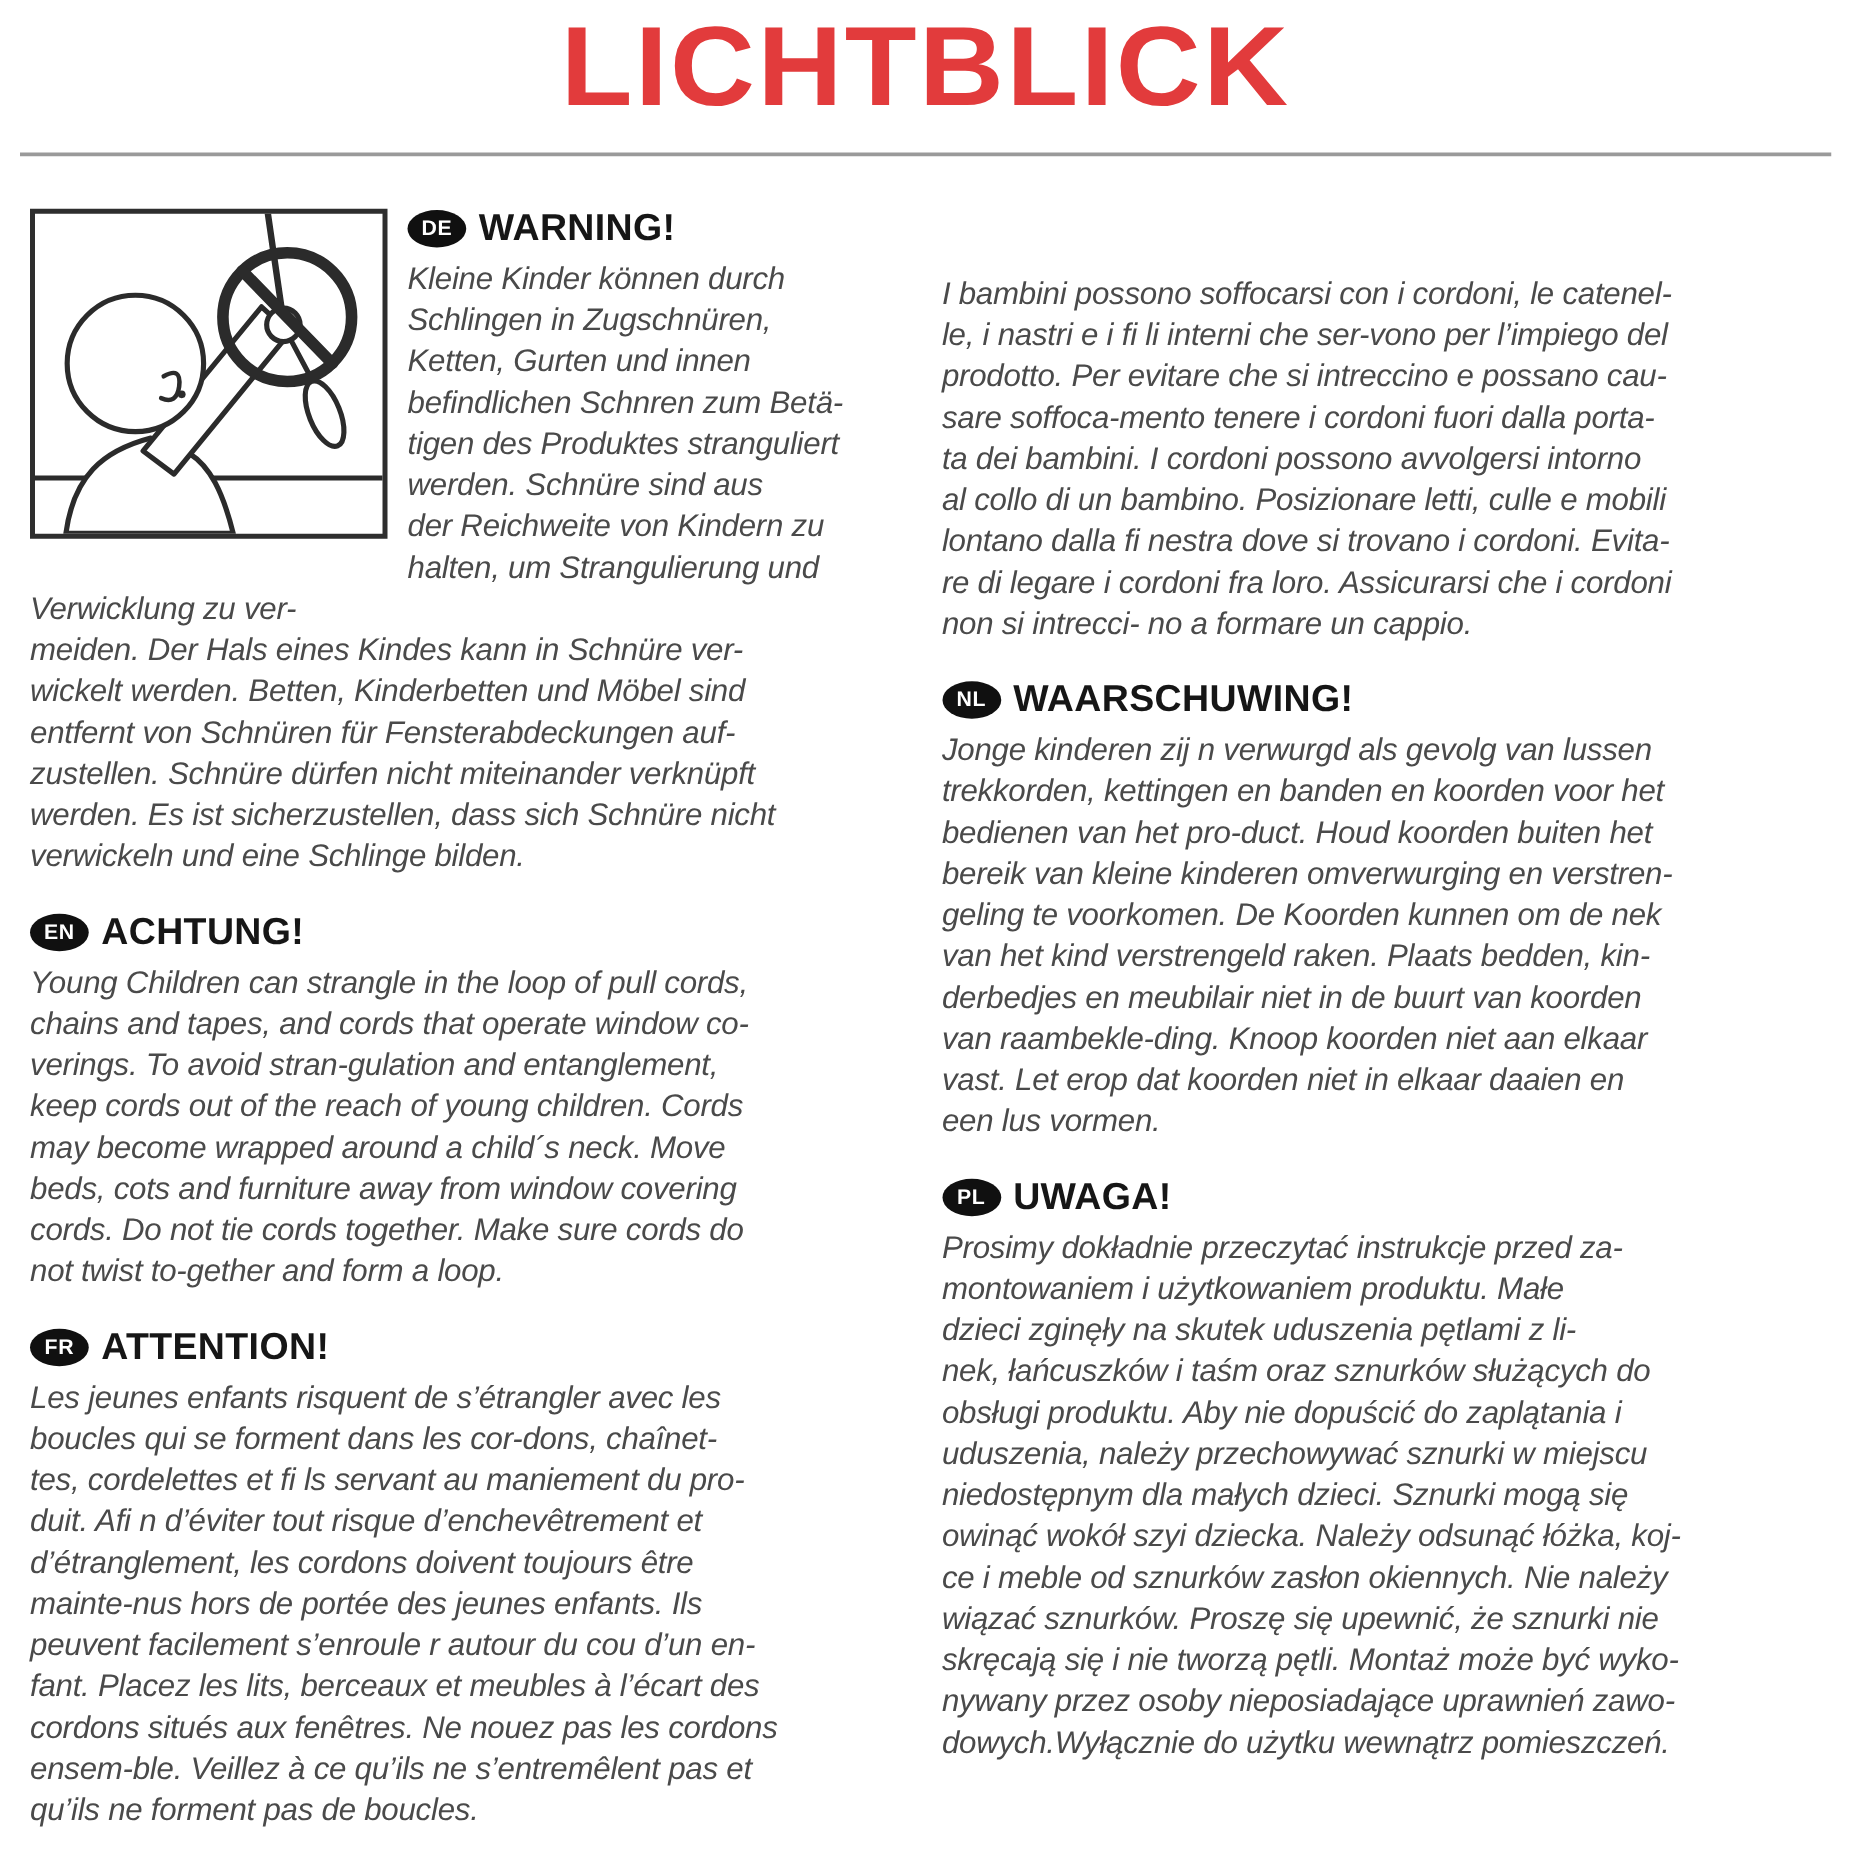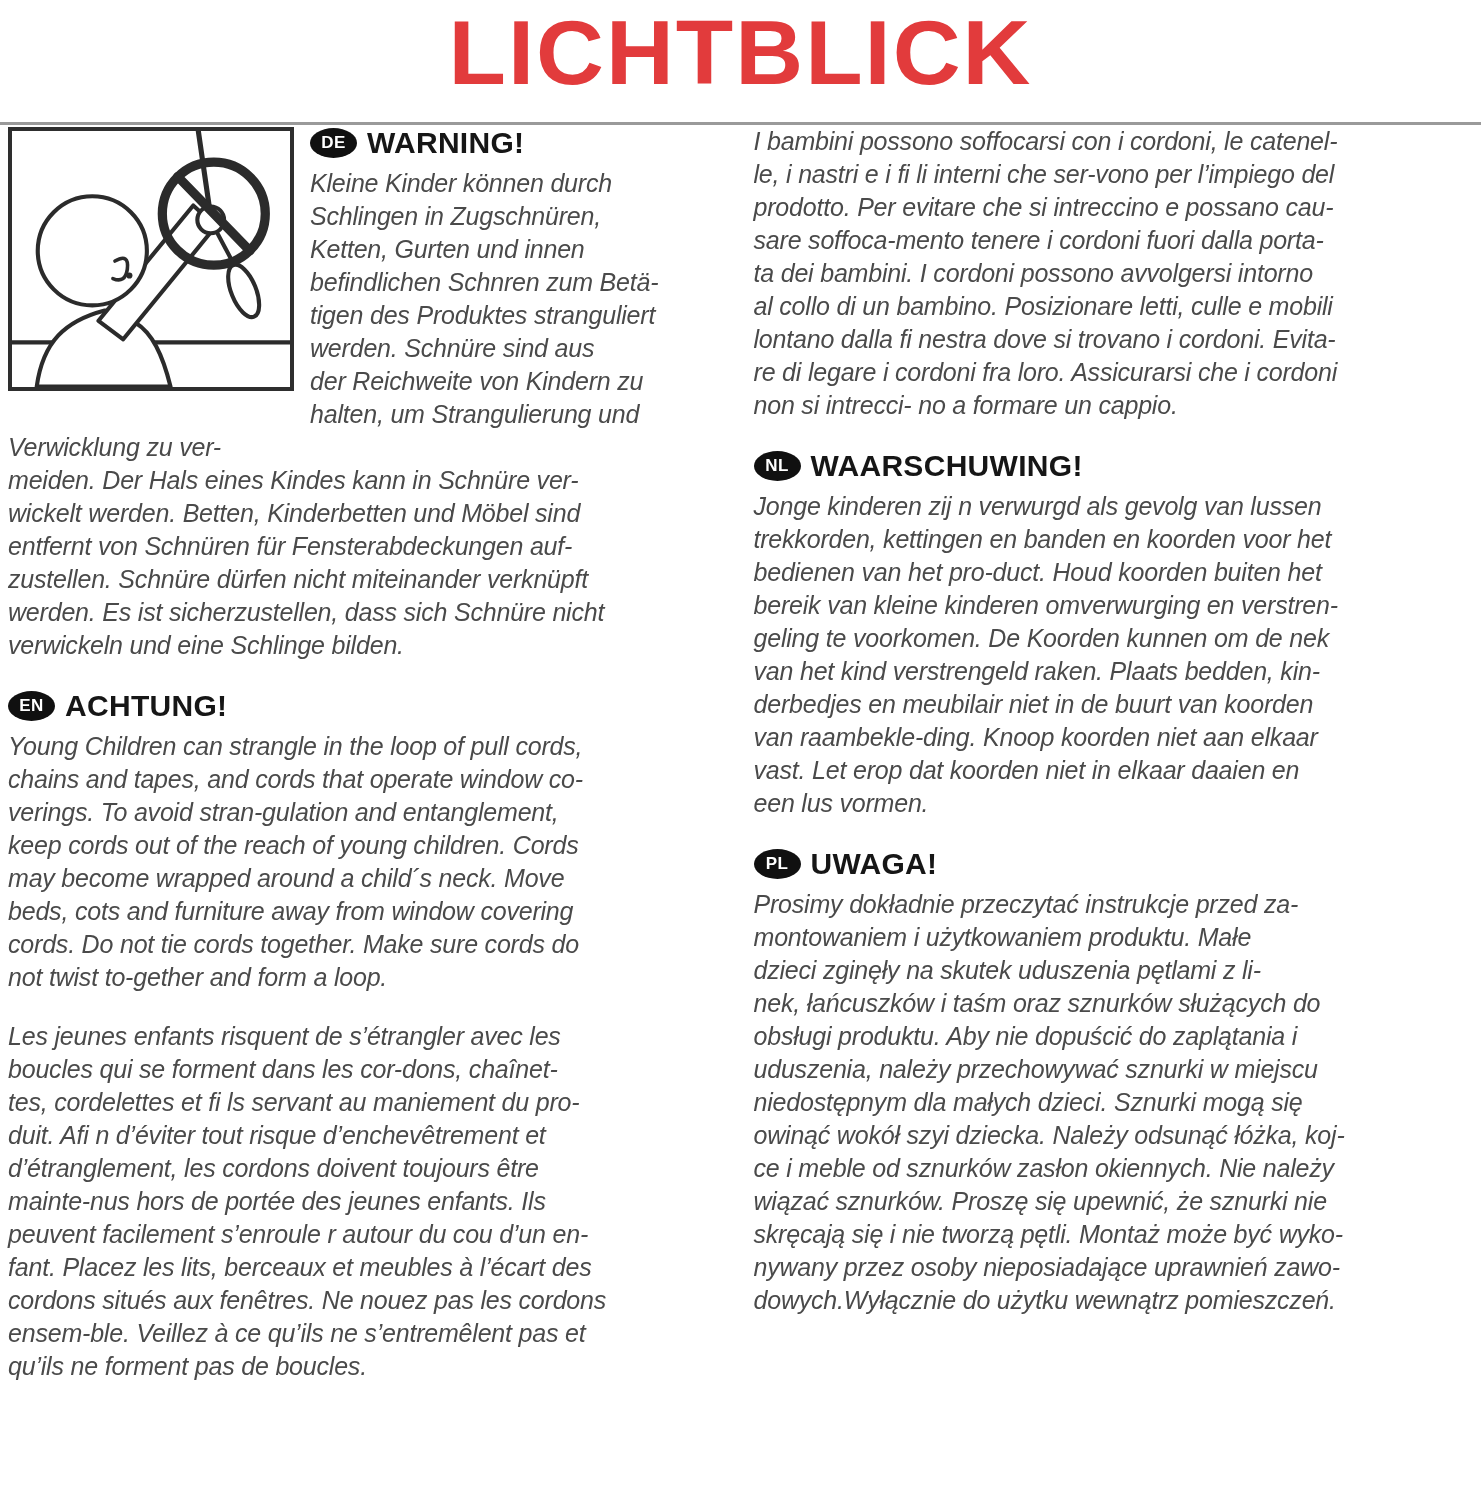--- a/index.html
+++ b/index.html
@@ -10,35 +10,35 @@
     --footer-ink:#565656;
   }
   *{margin:0;padding:0;box-sizing:border-box;}
   html,body{background:#ffffff;}
   body{
     width:1481px;height:1500px;
     font-family:"Liberation Sans", sans-serif;
     color:var(--body-ink);
     overflow:hidden;
   }
-  .page{width:1481px;height:1156px;padding:0 8px;display:flex;flex-direction:column;}
+  .page{width:1481px;height:1156px;padding:0 24px;display:flex;flex-direction:column;}
   
   .logo{
     text-align:center;
     font-size:94px;
     font-weight:700;
     letter-spacing:2px;
     line-height:1;
     margin-top:6px;
     color:var(--logo-color);
     transform:scaleY(0.96);
   }
   .rule{border:none;border-top:3px solid var(--rule-color);margin:22px -8px 0 -8px;}
   
-  .columns{display:flex;gap:26px;flex:1 1 auto;}
+  .columns{display:flex;gap:26px;margin-top:40px;flex:1 1 auto;align-items:center;}
   .col{width:50%;}
   
   .illus{
     float:left;
     width:286px;height:264px;
     border:4px solid #2e2e2e;
     margin:2px 16px 10px 0;
     background:#fff;
   }
   .illus svg{display:block;width:100%;height:100%;}
@@ -137,20 +137,24 @@
 chains and tapes, and cords that operate window co-
 verings. To avoid stran-gulation and entanglement,
 keep cords out of the reach of young children. Cords
 may become wrapped around a child´s neck. Move
 beds, cots and furniture away from window covering
 cords. Do not tie cords together. Make sure cords do
 not twist to-gether and form a loop.</p>
       </section>
 
       <section class="warn">
+        <h2>
+          <span class="badge">FR</span>
+          <span>ATTENTION!</span>
+        </h2>
         <p>Les jeunes enfants risquent de s’étrangler avec les
 boucles qui se forment dans les cor-dons, chaînet-
 tes, cordelettes et fi ls servant au maniement du pro-
 duit. Afi n d’éviter tout risque d’enchevêtrement et
 d’étranglement, les cordons doivent toujours être
 mainte-nus hors de portée des jeunes enfants. Ils
 peuvent facilement s’enroule r autour du cou d’un en-
 fant. Placez les lits, berceaux et meubles à l’écart des
 cordons situés aux fenêtres. Ne nouez pas les cordons
 ensem-ble. Veillez à ce qu’ils ne s’entremêlent pas et

